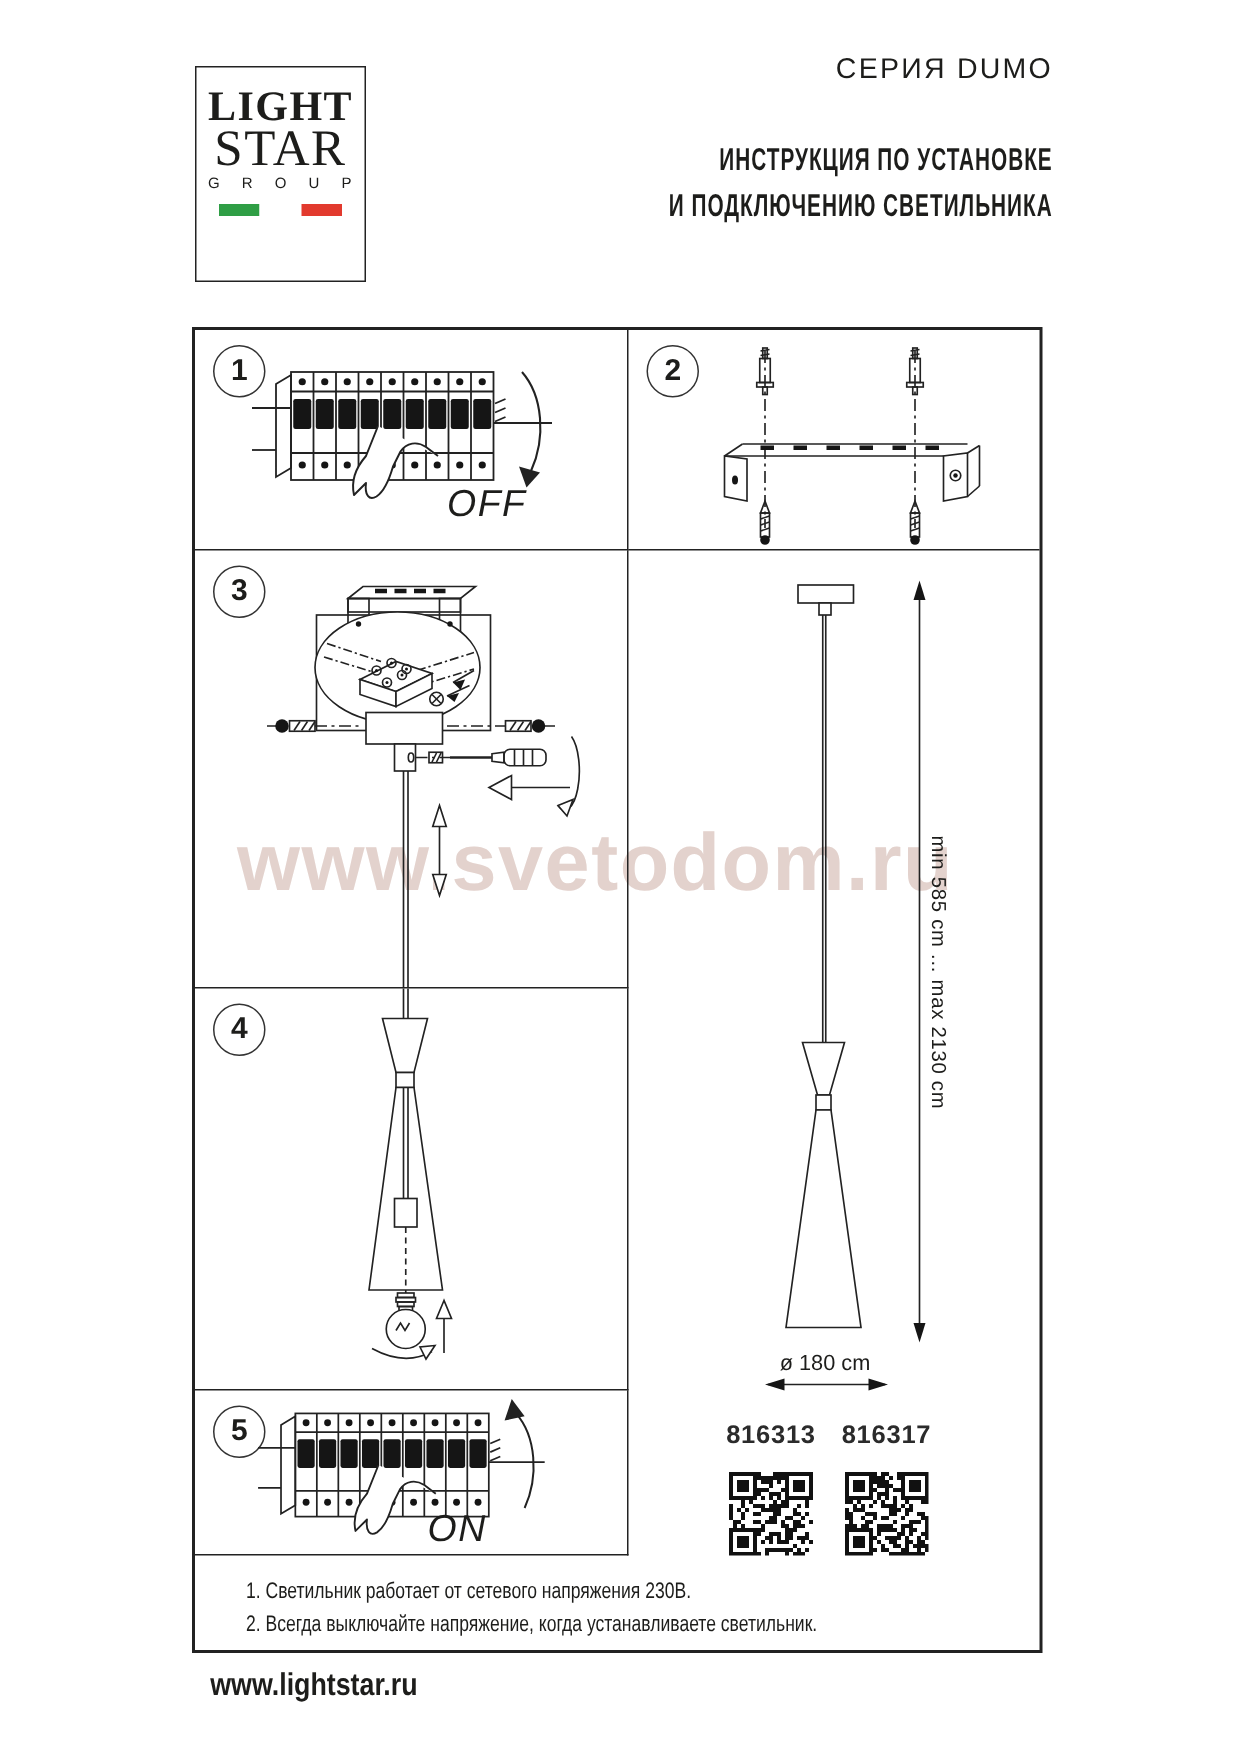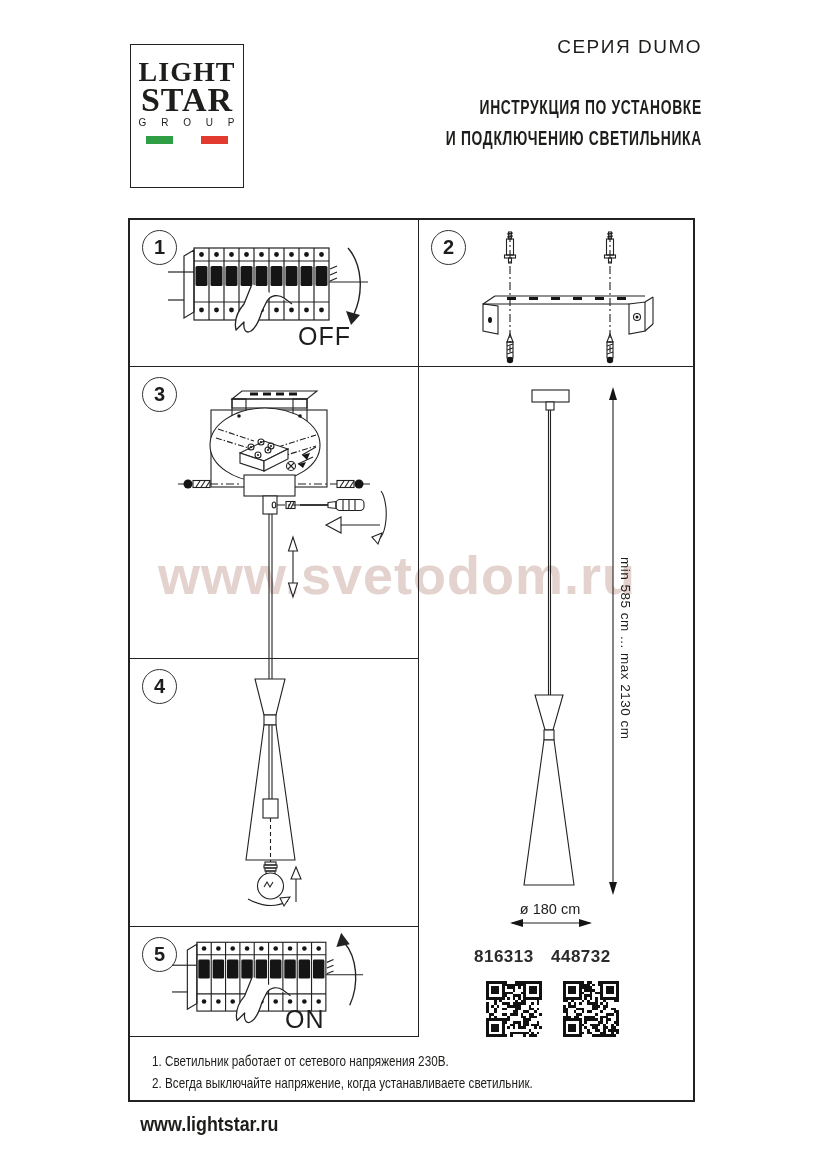--- a/index.html
+++ b/index.html
@@ -4,21 +4,21 @@
 <style>
   html,body{margin:0;padding:0;background:#fff;}
   .page{position:relative;width:826px;height:1169px;background:#fff;overflow:hidden;
         font-family:"Liberation Sans","DejaVu Sans",sans-serif;color:#1d1d1b;}
   
   .logo-box{position:absolute;left:130px;top:44px;width:114px;height:144px;
             border:1.5px solid #222;box-sizing:border-box;text-align:center;}
   .logo-word1{margin-top:14px;font-family:"Liberation Serif","DejaVu Serif",serif;
               font-weight:bold;font-size:28px;line-height:26px;letter-spacing:1px;}
   .logo-word2{font-family:"Liberation Serif","DejaVu Serif",serif;
-              font-weight:bold;font-size:34px;line-height:30px;letter-spacing:1px;}
+              font-weight:normal;font-size:34px;line-height:30px;letter-spacing:1px;}
   .logo-word3{font-size:10px;letter-spacing:6px;margin-top:2px;margin-left:5px;}
   .logo-flag{width:82px;height:8px;margin:8px auto 0;display:flex;}
   .logo-flag div{flex:1;height:100%;}
   
   .header{position:absolute;right:124px;top:36px;text-align:right;}
   .hdr-series{font-size:19px;font-weight:normal;letter-spacing:1.5px;}
   .hdr-articles{font-size:19px;font-weight:bold;letter-spacing:1.5px;margin-top:11px;}
   .hdr-title{margin-top:33px;font-size:21px;font-weight:bold;line-height:31px;
              letter-spacing:1px;transform:scaleX(0.66);transform-origin:right center;white-space:nowrap;}
   
@@ -27,32 +27,32 @@
   
   .grid{position:absolute;left:128px;top:218px;width:567px;height:884px;
         border:2px solid #222;box-sizing:border-box;}
   .panel{position:absolute;box-sizing:border-box;background:transparent;}
   .p1{left:0;top:0;width:289px;height:147px;border-right:1.5px solid #222;border-bottom:1.5px solid #222;}
   .p2{left:289px;top:0;right:0;height:147px;border-bottom:1.5px solid #222;}
   .p3{left:0;top:147px;width:289px;height:292px;border-right:1.5px solid #222;border-bottom:1.5px solid #222;}
   .p4{left:0;top:439px;width:289px;height:268px;border-right:1.5px solid #222;border-bottom:1.5px solid #222;}
   .p5{left:0;top:707px;width:289px;height:110px;border-right:1.5px solid #222;border-bottom:1.5px solid #222;}
   .pr{left:289px;top:147px;right:0;height:670px;overflow:visible;}
-  .notes{left:0;top:817px;width:100%;height:67px;padding:13px 10px 0 22px;}
+  .notes{left:0;top:817px;width:100%;height:67px;padding:13px 10px 0 34px;}
   .panel svg{position:absolute;}
   .step-circle{position:absolute;left:12px;top:10px;width:33px;height:33px;border:1.7px solid #333;
                border-radius:50%;display:flex;align-items:center;justify-content:center;
                font-size:20px;font-weight:bold;background:#fff;}
-  .switch-label{position:absolute;font-size:25px;letter-spacing:1px;}
+  .switch-label{position:absolute;font-size:25px;letter-spacing:1px;font-style:italic;}
   .note-line{font-size:15px;line-height:22px;transform:scaleX(0.78);transform-origin:left center;white-space:nowrap;}
   
   .dim-v{position:absolute;left:199px;top:190px;writing-mode:vertical-rl;
          font-size:13.5px;letter-spacing:0.5px;white-space:nowrap;}
   .dim-d{position:absolute;left:71px;top:534px;width:120px;text-align:center;font-size:14.5px;}
-  .article-num{position:absolute;top:580px;width:80px;
+  .article-num{position:absolute;top:580px;width:80px;text-align:center;
                font-size:17px;font-weight:bold;letter-spacing:0.5px;color:#2b2b2b;}
   .a0{left:55px;} .a1{left:132px;}
   .qr{position:absolute;top:614px;width:56px;height:56px;}
   .q0{left:67px;} .q1{left:144px;}
   
   .footer{position:absolute;left:128px;top:1112px;width:567px;text-align:left;}
   .footer span{display:inline-block;font-size:21px;font-weight:bold;transform:scaleX(0.85);}
 </style>
 </head>
 <body>
@@ -419,21 +419,21 @@
         <g fill="#151515">
           <polygon points="194,20 190,33 198,33"></polygon>
           <polygon points="194,528 190,515 198,515"></polygon>
           <polygon points="91,556 104,552 104,560"></polygon>
           <polygon points="173,556 160,552 160,560"></polygon>
         </g>
       </svg>
       <div class="dim-v">min 585 cm ... max 2130 cm</div>
       <div class="dim-d">ø 180 cm</div>
       <div class="article-num a0">816313</div>
-      <div class="article-num a1">448732</div>
+      <div class="article-num a1">816317</div>
       <div class="qr q0">
           <svg viewBox="0 0 21 21" width="100%" height="100%" shape-rendering="crispEdges" fill="#111">
             <rect x="0" y="0" width="1" height="1"></rect>
             <rect x="1" y="0" width="1" height="1"></rect>
             <rect x="2" y="0" width="1" height="1"></rect>
             <rect x="3" y="0" width="1" height="1"></rect>
             <rect x="4" y="0" width="1" height="1"></rect>
             <rect x="5" y="0" width="1" height="1"></rect>
             <rect x="6" y="0" width="1" height="1"></rect>
             <rect x="7" y="0" width="1" height="1"></rect>

